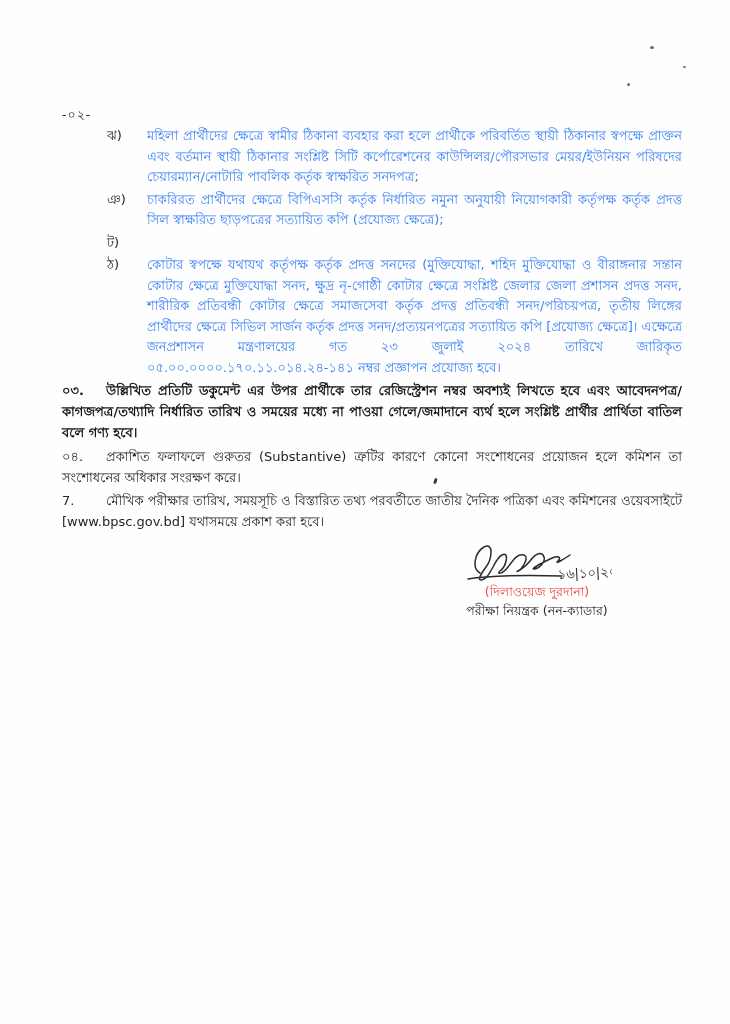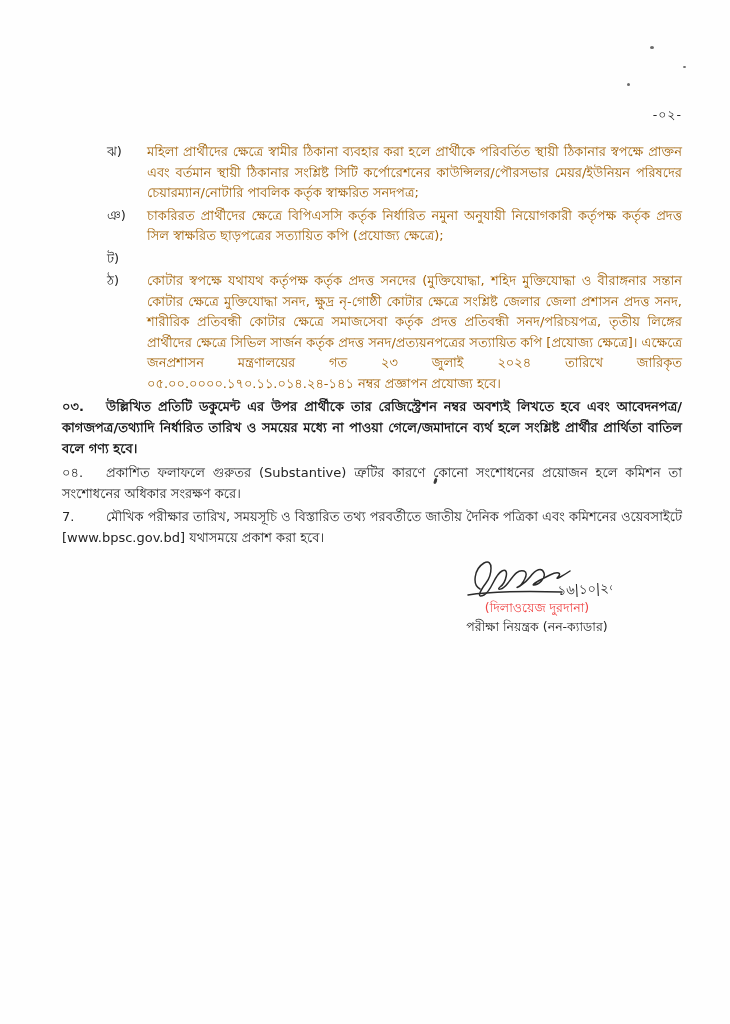--- a/index.html
+++ b/index.html
@@ -17,24 +17,24 @@
   }
   .page {
     position: relative;
     width: 730px;
     height: 1024px;
     background: #fefefe;
     box-sizing: border-box;
     padding: 106px 48px 0 62px;
   }
   .page-number {
-    text-align: right;
+    text-align: left;
     font-size: 12.5px;
     letter-spacing: 1px;
-    margin-bottom: 16px;
+    margin-bottom: 0;
     color: #2a2a2a;
   }
   .doc-list {
     margin: 0 0 0 0;
   }
   .doc-list-item {
     display: flex;
     align-items: flex-start;
     margin-bottom: 2px;
   }
@@ -43,21 +43,21 @@
     margin-left: 45px;
     font-size: 13px;
     line-height: 1.58;
     color: #242424;
   }
   .doc-list-item .item-text {
     flex: 1;
     font-size: 13px;
     line-height: 1.58;
     text-align: justify;
-    color: #a16207;
+    color: #3b82f6;
   }
   .para {
     font-size: 13px;
     line-height: 1.6;
     text-align: justify;
     margin-top: 3px;
     color: #242424;
   }
   .para .para-number {
     display: inline-block;

